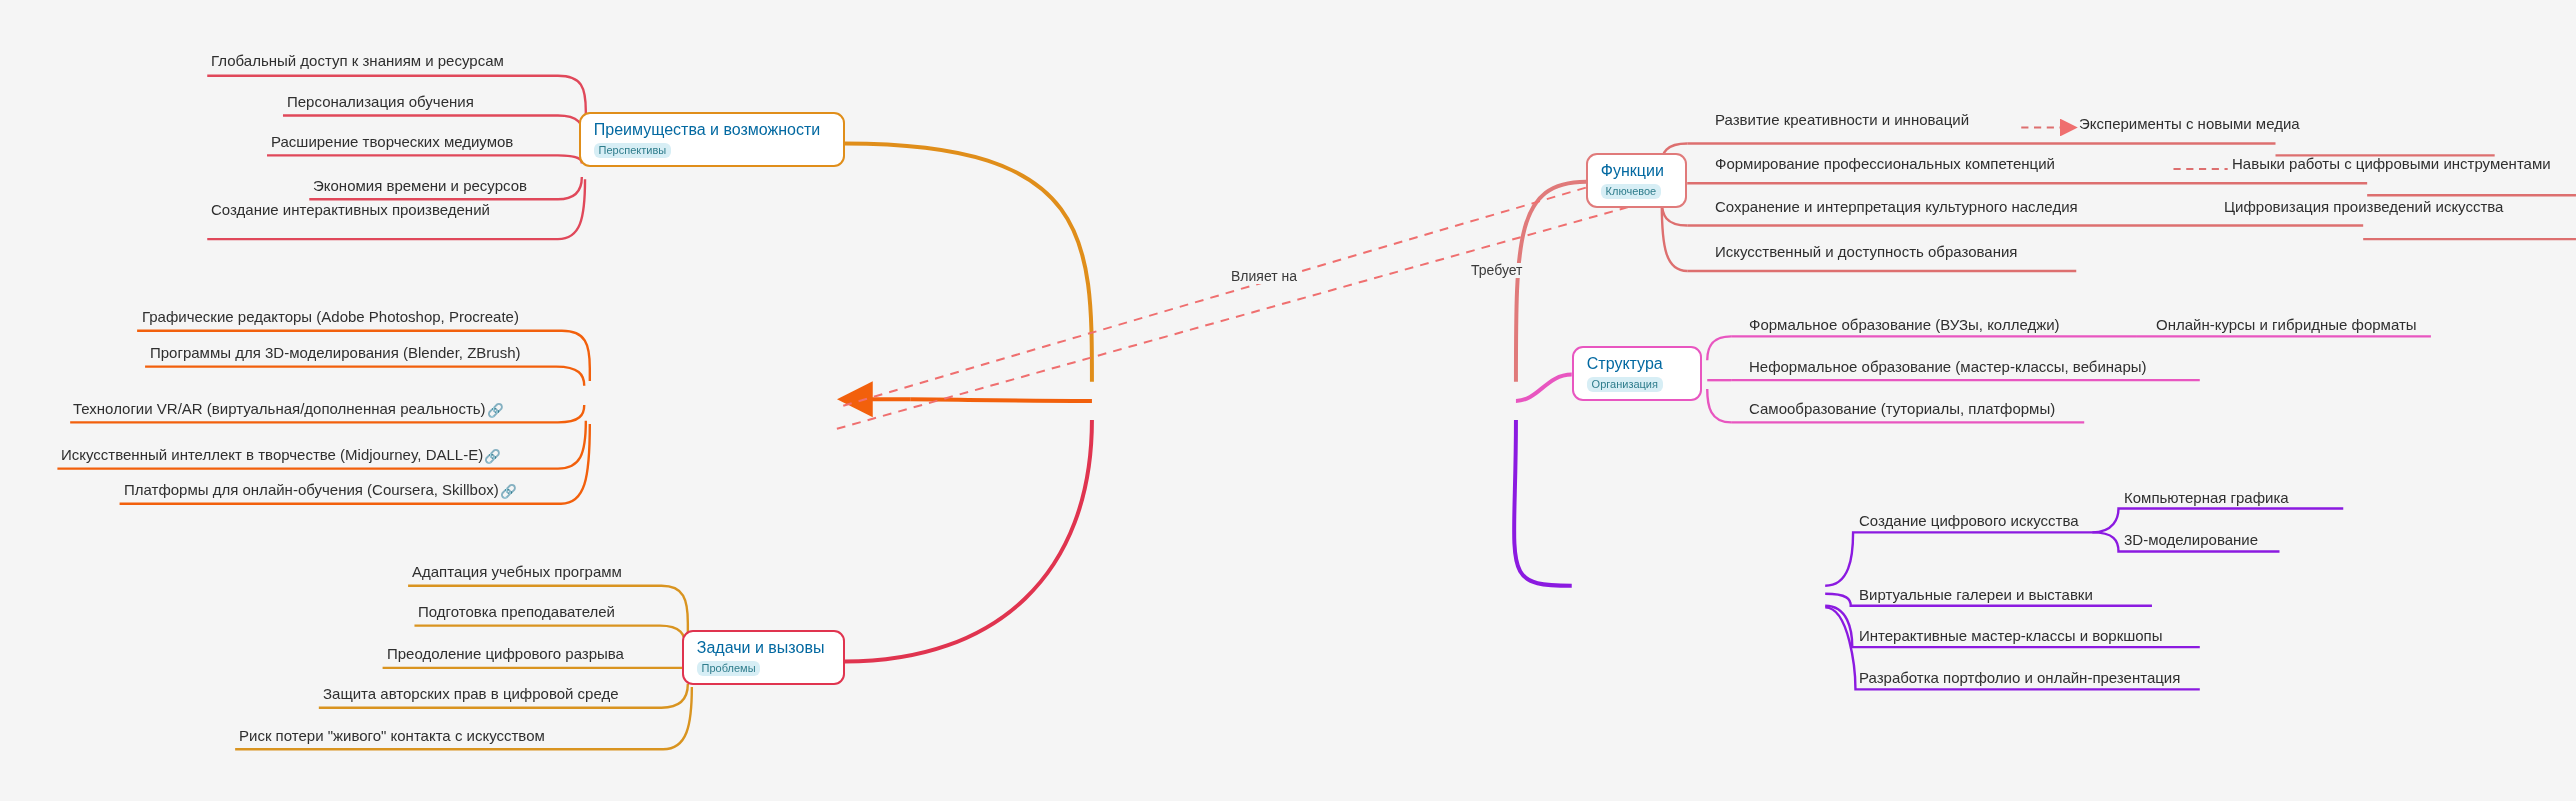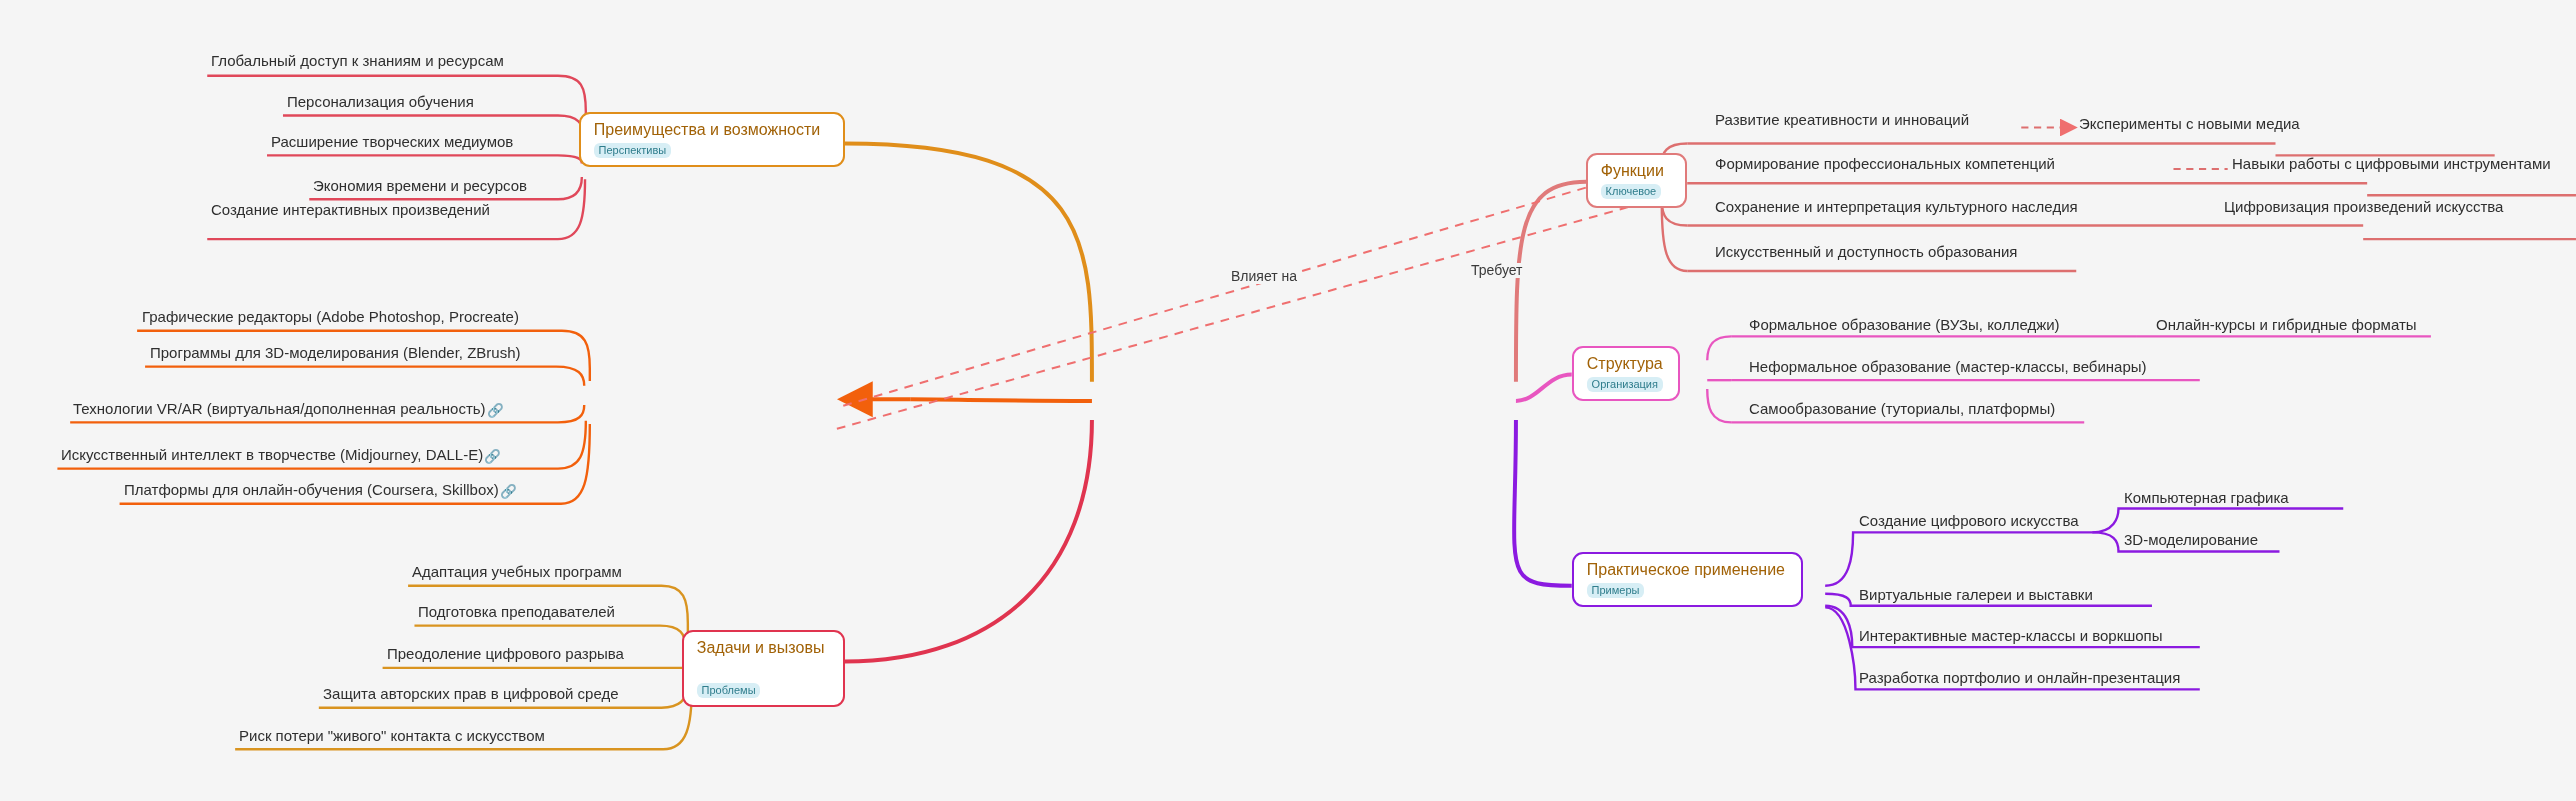--- a/index.html
+++ b/index.html
@@ -16,21 +16,21 @@
     font-size:21.5px;letter-spacing:0.2px;white-space:nowrap;
     padding:0 21px;height:38px;
   }
 
   
   .branch{
     background:#ffffff;border-radius:11px;border:2.4px solid #888;
     padding:7.2px 12.8px 7.2px 12.8px;display:flex;flex-direction:column;
     align-items:flex-start;justify-content:center;white-space:nowrap;
   }
-  .branch .btitle{font-size:16px;color:#a16207;line-height:1.15;}
+  .branch .btitle{font-size:16px;color:#0369a1;line-height:1.15;}
   .branch .bbadge{
     margin-top:3.2px;font-size:11px;color:#2f7d8c;
     background:#d7eef5;border-radius:6px;padding:0.8px 4.8px 1.6px 4.8px;line-height:1.15;
   }
 
   
   .leaf{
     position:absolute;white-space:nowrap;font-size:15px;color:#2f2f2f;
     line-height:1.1;
   }
@@ -125,39 +125,35 @@
     <path d="M1050,538 L2060,255" fill="none" stroke="#ef6f6f" stroke-width="2.5" stroke-dasharray="11 9"></path>
   </svg>
 
 
   <div class="node branch" style="left:579px;top:112px;width:266px;border-color:#e08e1a;">
     <span class="btitle">Преимущества и возможности</span>
     <span class="bbadge">Перспективы</span>
   </div>
 
 
-  <div class="node branch" style="left:682px;top:630px;width:163px;border-color:#e0344f;gap:22px;">
+  <div class="node branch" style="left:682px;top:630px;width:163px;border-color:#e0344f;">
     <span class="btitle">Задачи и вызовы</span>
     <span class="bbadge">Проблемы</span>
   </div>
 
   <div class="node branch" style="left:1586px;top:153px;width:101px;border-color:#e07a7a;">
     <span class="btitle">Функции</span>
     <span class="bbadge">Ключевое</span>
   </div>
 
-  <div class="node branch" style="left:1572px;top:346px;width:108px;border-color:#e856c0;">
+  <div class="node branch" style="left:1572px;top:346px;width:130px;border-color:#e856c0;">
     <span class="btitle">Структура</span>
     <span class="bbadge">Организация</span>
   </div>
 
-  <div class="node branch" style="left:1572px;top:552px;width:231px;border-color:#8b1ae0;">
-    <span class="btitle">Практическое применение</span>
-    <span class="bbadge">Примеры</span>
-  </div>
 
   <div class="leaf" style="left:211px;top:53px;">Глобальный доступ к знаниям и ресурсам</div>
   <div class="leaf" style="left:287px;top:94px;">Персонализация обучения</div>
   <div class="leaf" style="left:271px;top:134px;">Расширение творческих медиумов</div>
   <div class="leaf" style="left:313px;top:178px;">Экономия времени и ресурсов</div>
   <div class="leaf" style="left:211px;top:202px;">Создание интерактивных произведений</div>
 
   <div class="leaf" style="left:142px;top:309px;">Графические редакторы (Adobe Photoshop, Procreate)</div>
   <div class="leaf" style="left:150px;top:345px;">Программы для 3D-моделирования (Blender, ZBrush)</div>
   <div class="leaf" style="left:73px;top:401px;">

